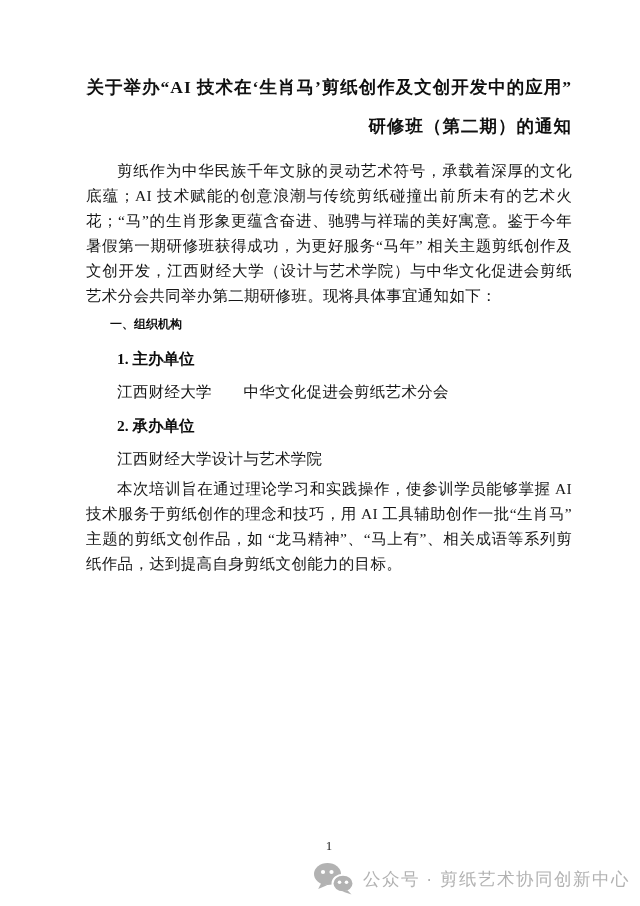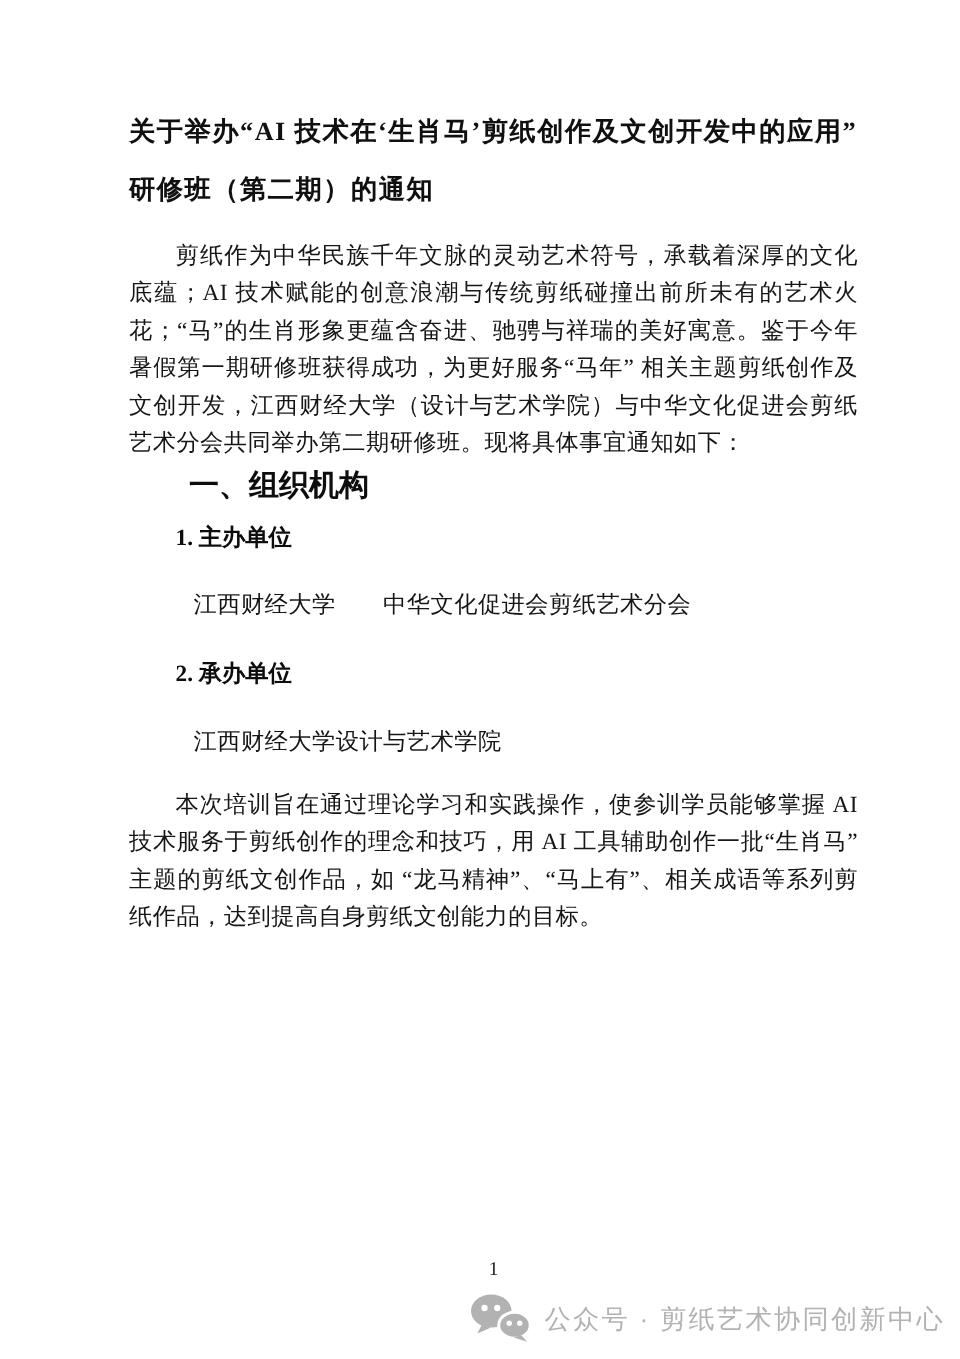--- a/index.html
+++ b/index.html
@@ -17,53 +17,53 @@
     left: 86px;
     top: 68px;
     width: 486px;
   }
   .title {
     margin: 0 0 12px 0;
     font-size: 17.5px;
     font-weight: bold;
     letter-spacing: 1px;
     line-height: 39px;
-    text-align: left;
+    text-align: right;
     color: #101010;
   }
   .title-line { display: block; }
   .body-par {
     margin: 0;
     font-size: 15.5px;
     line-height: 25px;
     text-align: justify;
     text-justify: inter-character;
     text-indent: 2em;
     letter-spacing: 0.3px;
   }
   .heading {
     margin: 0;
-    font-size: 20px;
+    font-size: 12px;
     font-weight: bold;
     line-height: 33.6px;
     text-indent: 2em;
     font-family: "Liberation Sans", "DejaVu Sans", sans-serif;
     color: #0d0d0d;
   }
   .subheading {
     margin: 0;
     font-size: 15.5px;
     font-weight: bold;
     line-height: 33.6px;
     text-indent: 2em;
     font-family: Liberation Serif, serif;
     color: #0d0d0d;
   }
   .plain-line {
-    margin: 12px;
+    margin: 0;
     font-size: 15.5px;
     line-height: 33.6px;
     text-indent: 2em;
     letter-spacing: 0.3px;
   }
   .page-number {
     position: absolute;
     left: 86px;
     top: 838px;
     width: 486px;

